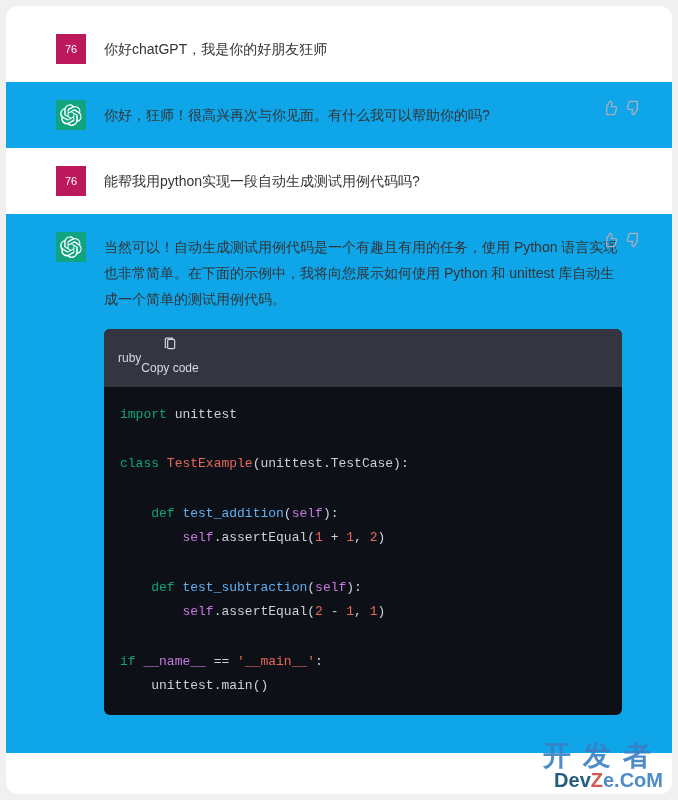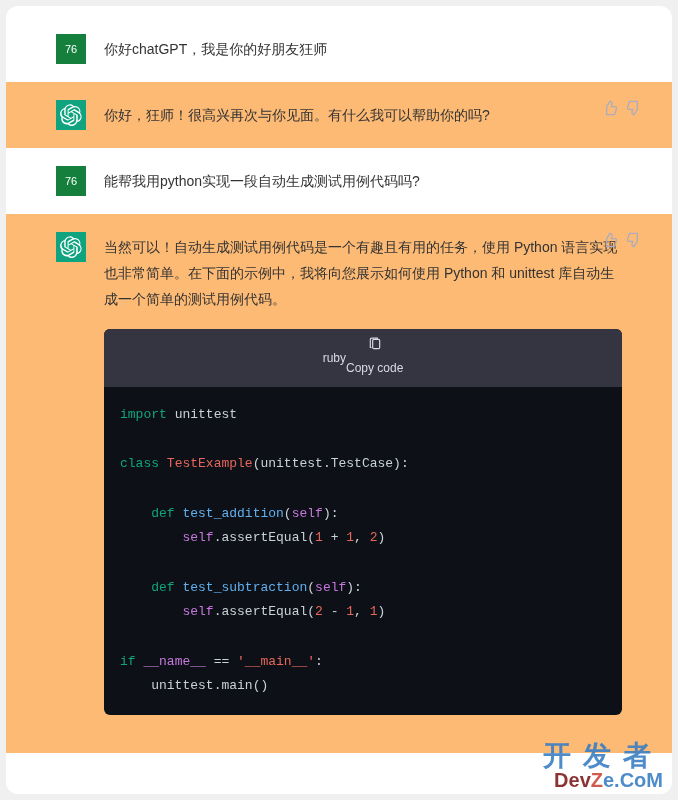--- a/index.html
+++ b/index.html
@@ -24,35 +24,35 @@
     }
     .message-row {
       display: flex;
       padding: 18px 50px 18px 50px;
       position: relative;
     }
     .message-row.user {
       background: #ffffff;
     }
     .message-row.assistant {
-      background: #fdba74;
+      background: #0ea5e9;
     }
     .avatar {
       width: 30px;
       height: 30px;
       flex-shrink: 0;
       display: flex;
       align-items: center;
       justify-content: center;
       font-size: 11px;
       color: #fff;
       margin-right: 18px;
     }
     .avatar-user {
-      background: #15803d;
+      background: #be185d;
     }
     .avatar-assistant {
       background: #10a37f;
     }
     .avatar-assistant svg {
       width: 22px;
       height: 22px;
     }
     .message-content {
       flex: 1;
@@ -82,21 +82,21 @@
     }
     .code-block {
       background: #0d1117;
       border-radius: 6px;
       overflow: hidden;
       margin: 10px 0 20px 0;
     }
     .code-header {
       background: #343541;
       display: flex;
-      justify-content: center;
+      justify-content: flex-start;
       align-items: center;
       padding: 8px 14px;
       font-size: 12px;
       color: #d9d9e3;
     }
     .copy-btn {
       display: flex;
       align-items: center;
       gap: 6px;
       cursor: pointer;
@@ -216,14 +216,14 @@
       <svg class="action-icon" viewBox="0 0 24 24" fill="none" stroke="currentColor" stroke-width="2">
           <path d="M17 14V2M9 18.12 10 14H4.17a2 2 0 0 1-1.92-2.56l2.33-8A2 2 0 0 1 6.5 2H17v12l-5 8-1.5-.5a2 2 0 0 1-1.5-2v-1.38z"></path>
         </svg>
     </div>
   </div>
 
 </div>
 
 <div class="watermark">
   <div class="wm-top">开发者</div>
-  <div class="wm-bottom"><span style="color:#7f1d1d">Dev</span><span>Z</span><span style="color:#3a7fc4">e.CoM</span></div>
+  <div class="wm-bottom"><span style="color:#0c4a6e">Dev</span><span>Z</span><span style="color:#3a7fc4">e.CoM</span></div>
 </div>
 
 </body></html>

